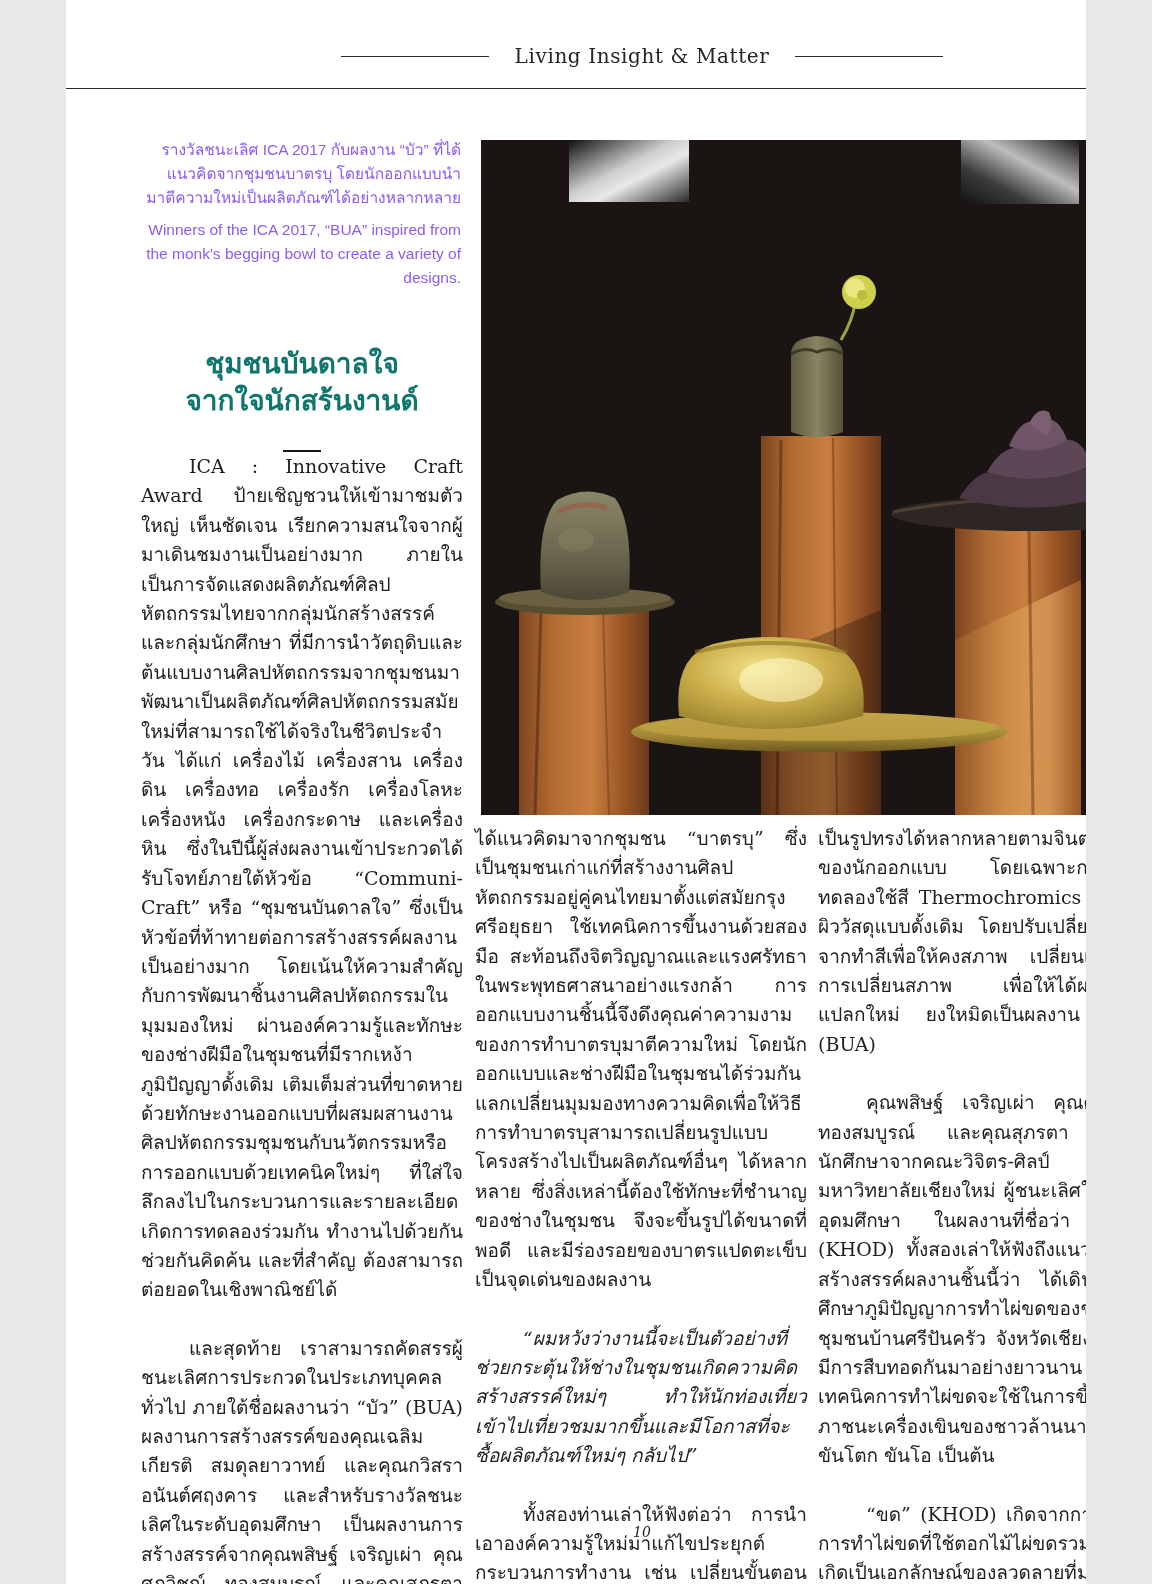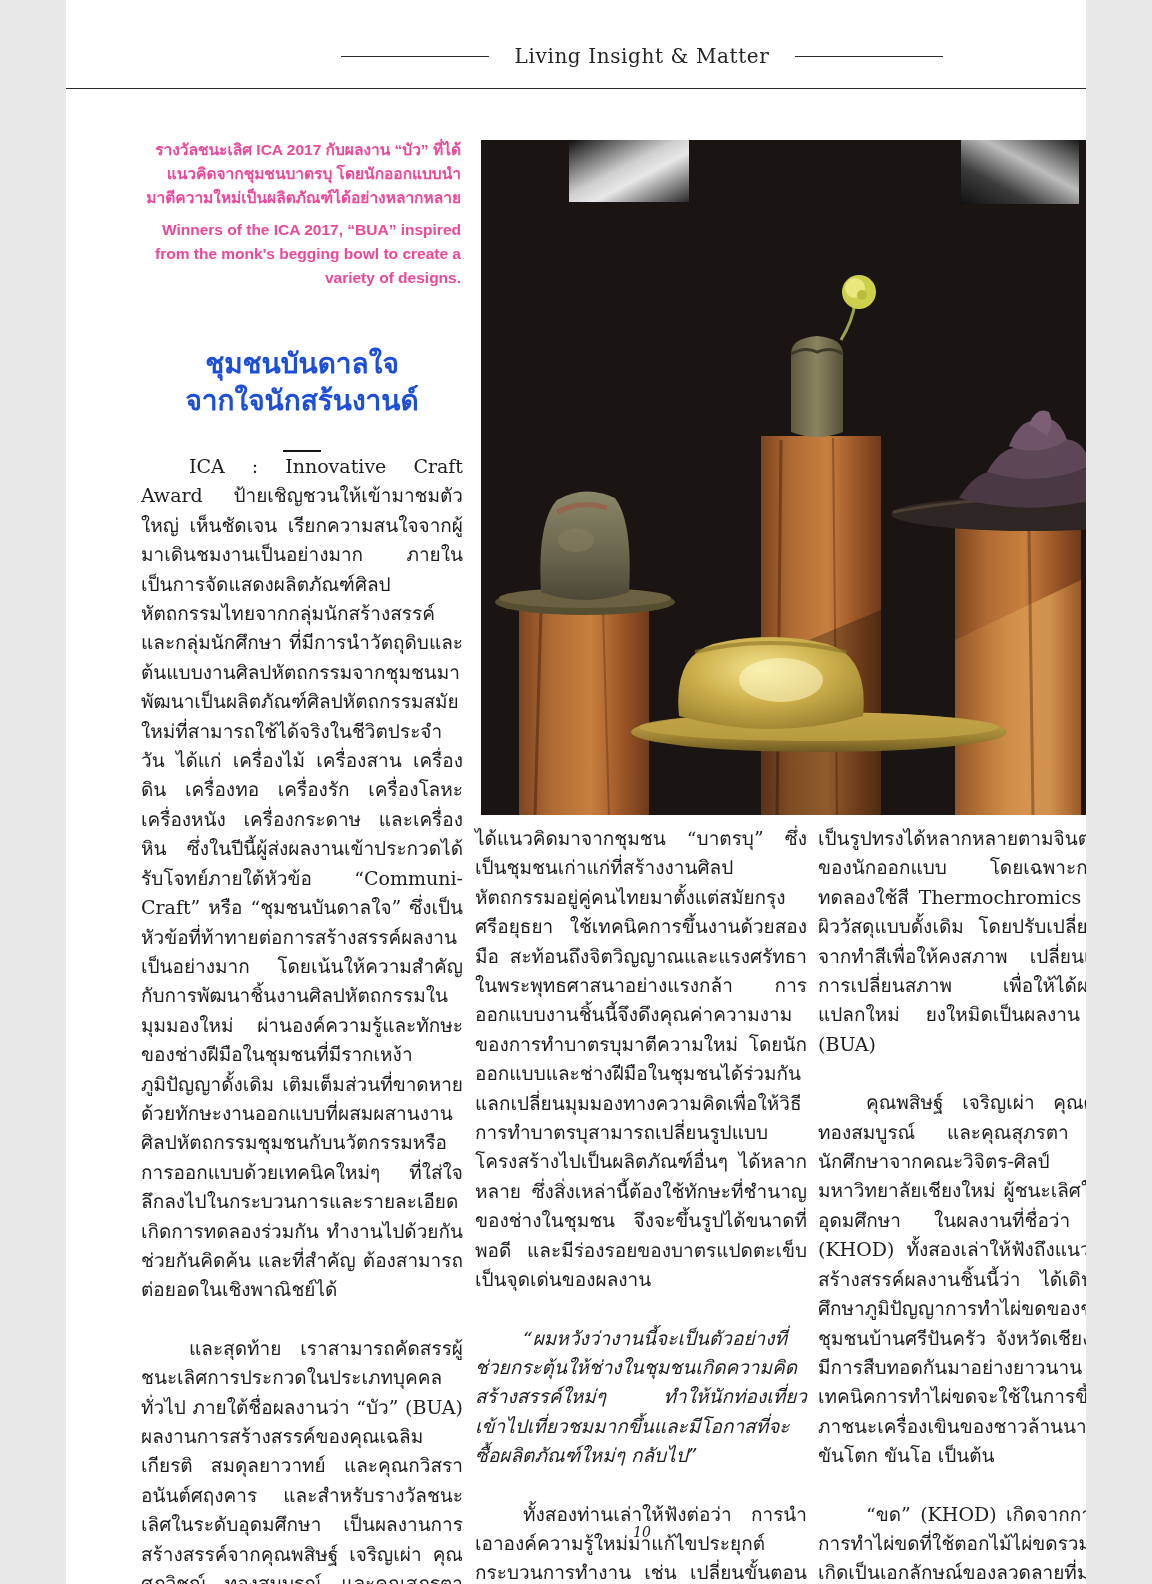--- a/index.html
+++ b/index.html
@@ -15,29 +15,29 @@
   }
   .masthead .side-rule { height:1px; background:#2b2b2b; width:148px; }
   .masthead .mag-title {
     font-family:"DejaVu Serif", serif; font-size:20px; color:#242424; letter-spacing:0.6px;
   }
   .top-rule { position:absolute; top:88px; left:0; width:1152px; height:1px; background:#2b2b2b; }
 
   
   .caption {
     position:absolute; left:75px; top:138px; width:320px; text-align:right;
-    font-family:"Liberation Sans", sans-serif; font-size:15.5px; line-height:1.55; color:#ec4899;font-weight:bold;
+    font-family:"Liberation Sans", sans-serif; font-size:15.5px; line-height:1.55; color:#8b5cf6;
   }
   .caption .cap-en { margin-top:8px; }
 
   
   .article-heading {
     position:absolute; left:75px; top:346px; width:322px; text-align:center;
     font-family:"Liberation Sans", sans-serif; font-weight:bold;
-    font-size:28px; line-height:1.32; color:#1d4ed8;
+    font-size:28px; line-height:1.32; color:#0f766e;
   }
   .heading-rule { position:absolute; left:217px; top:450px; width:38px; height:2px; background:#141414; }
 
   
   .col {
     position:absolute; font-size:19px; line-height:29.4px; text-align:justify;
     color:#1e1e1e; font-family:"DejaVu Serif", serif;
   }
   .col p { margin:0 0 29px 0; }
   .col p.indent { text-indent:48px; }

